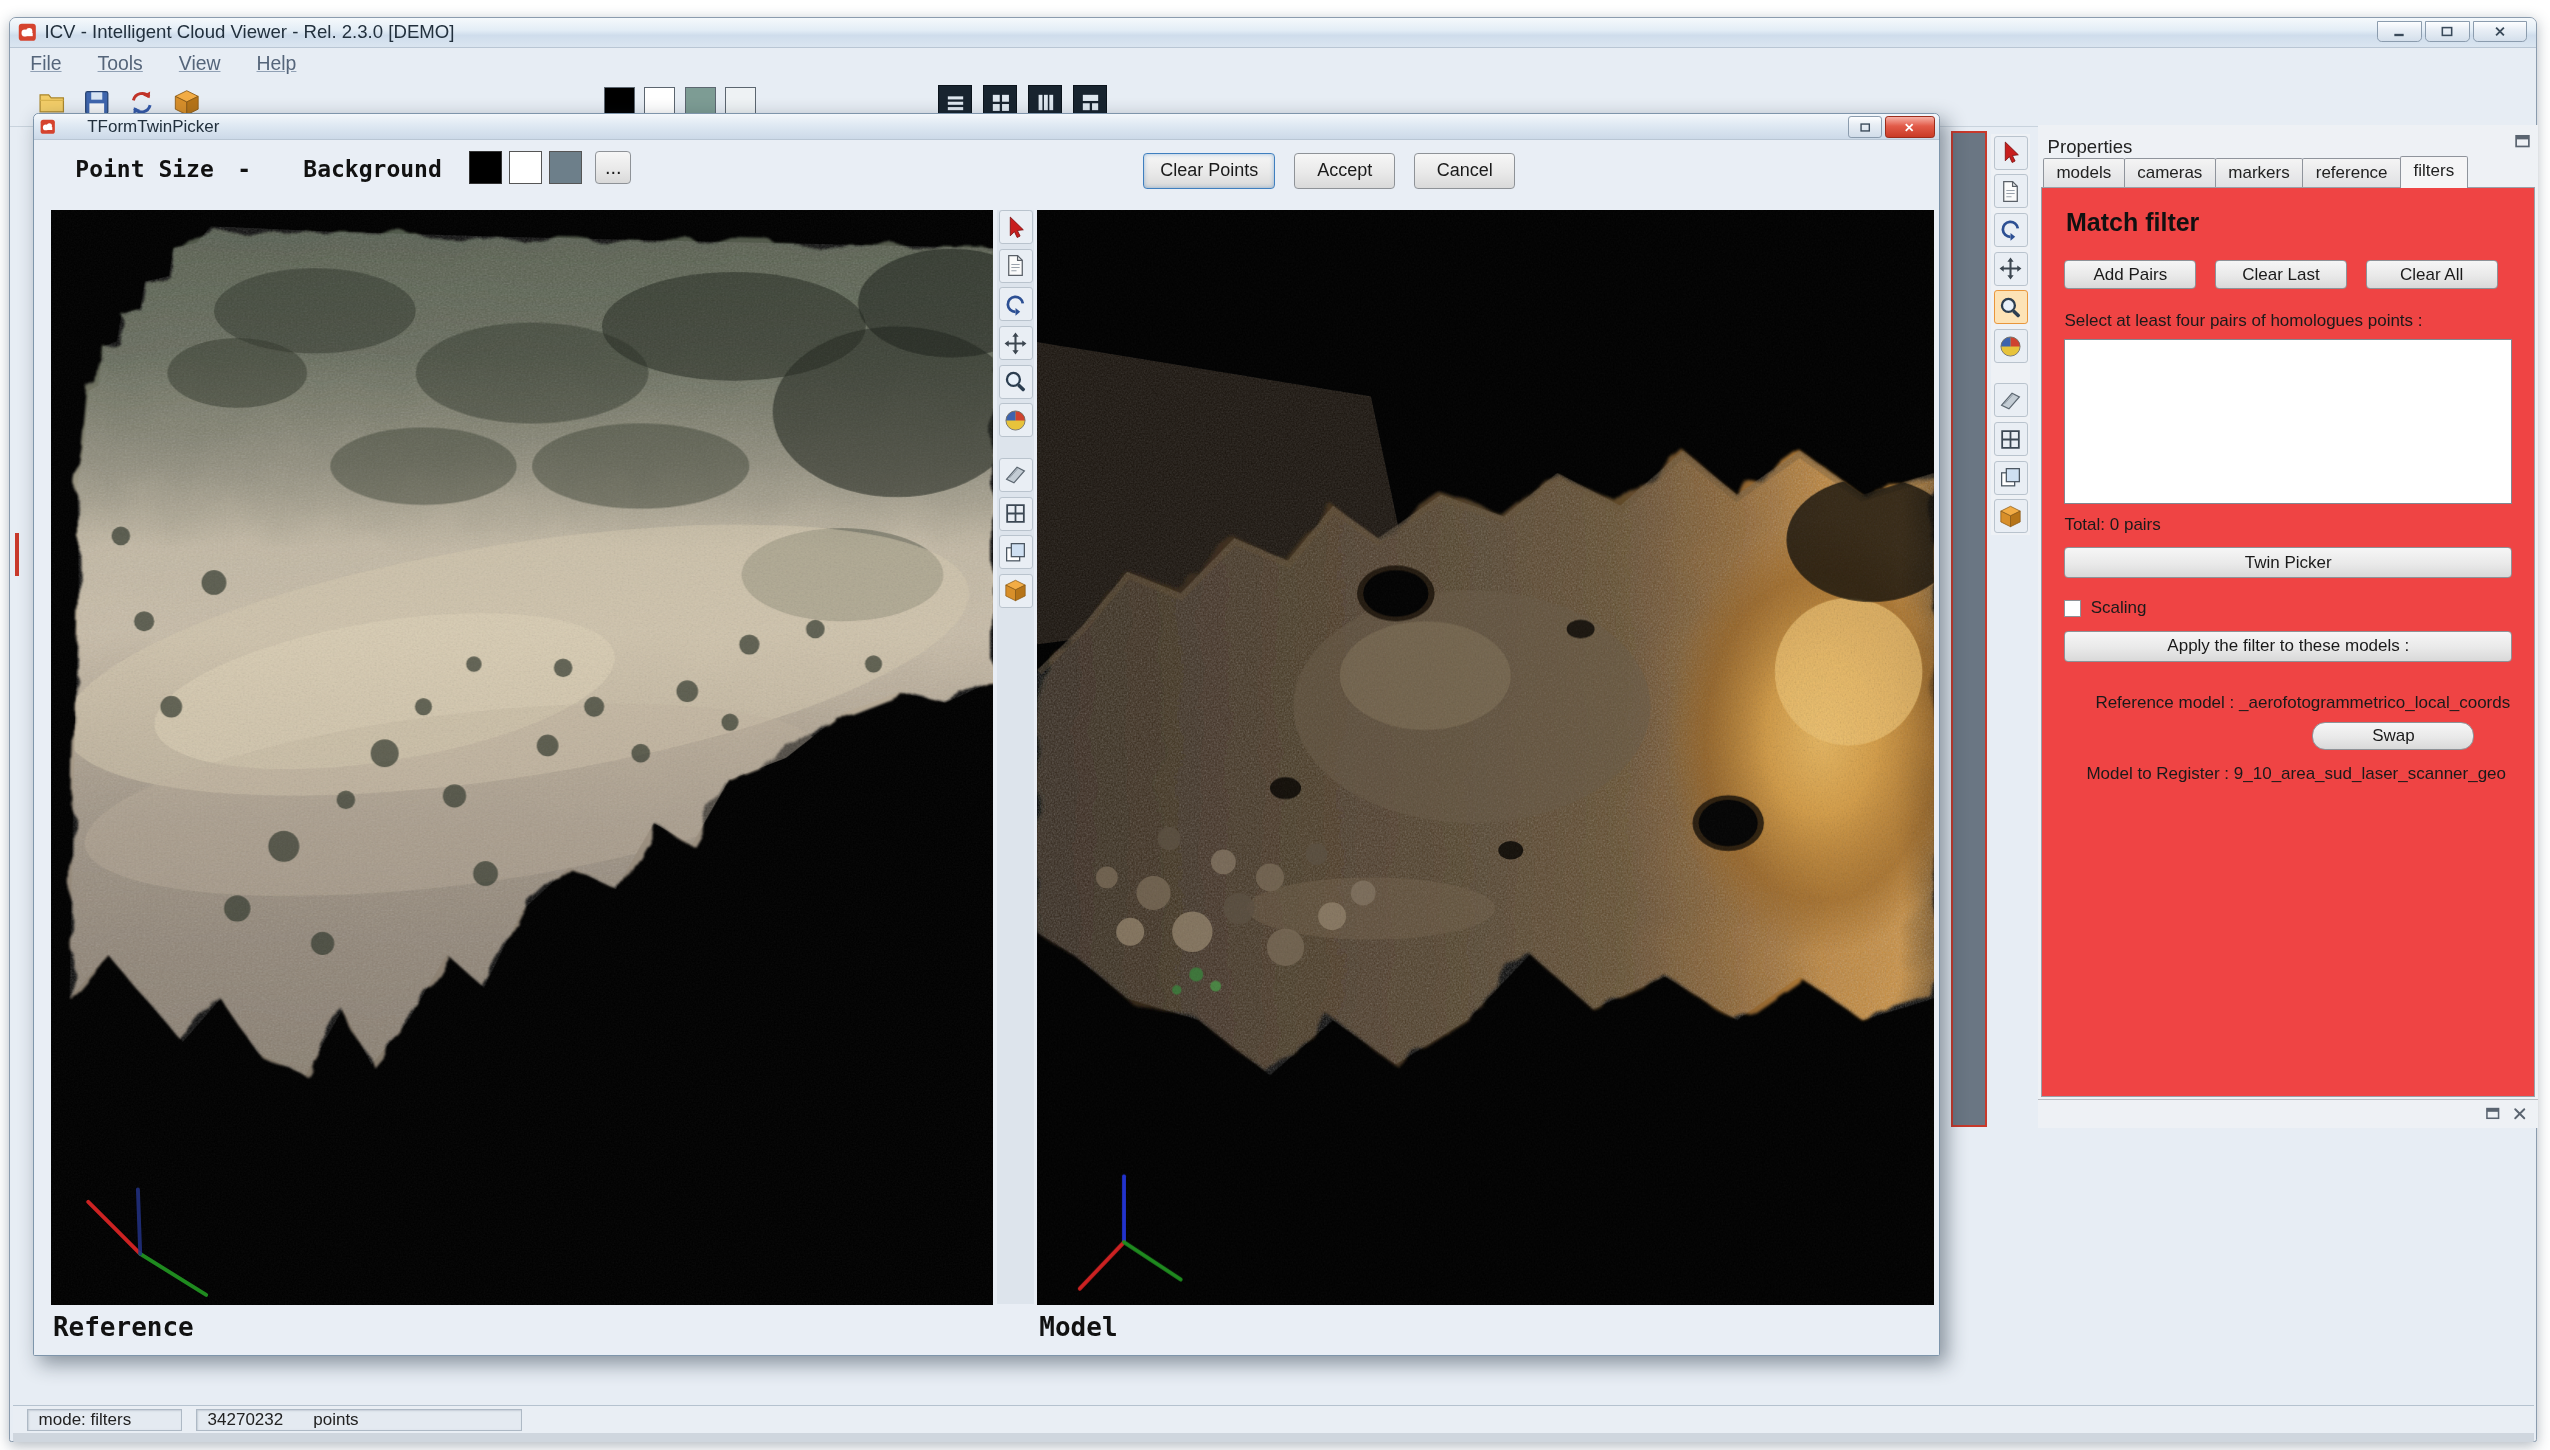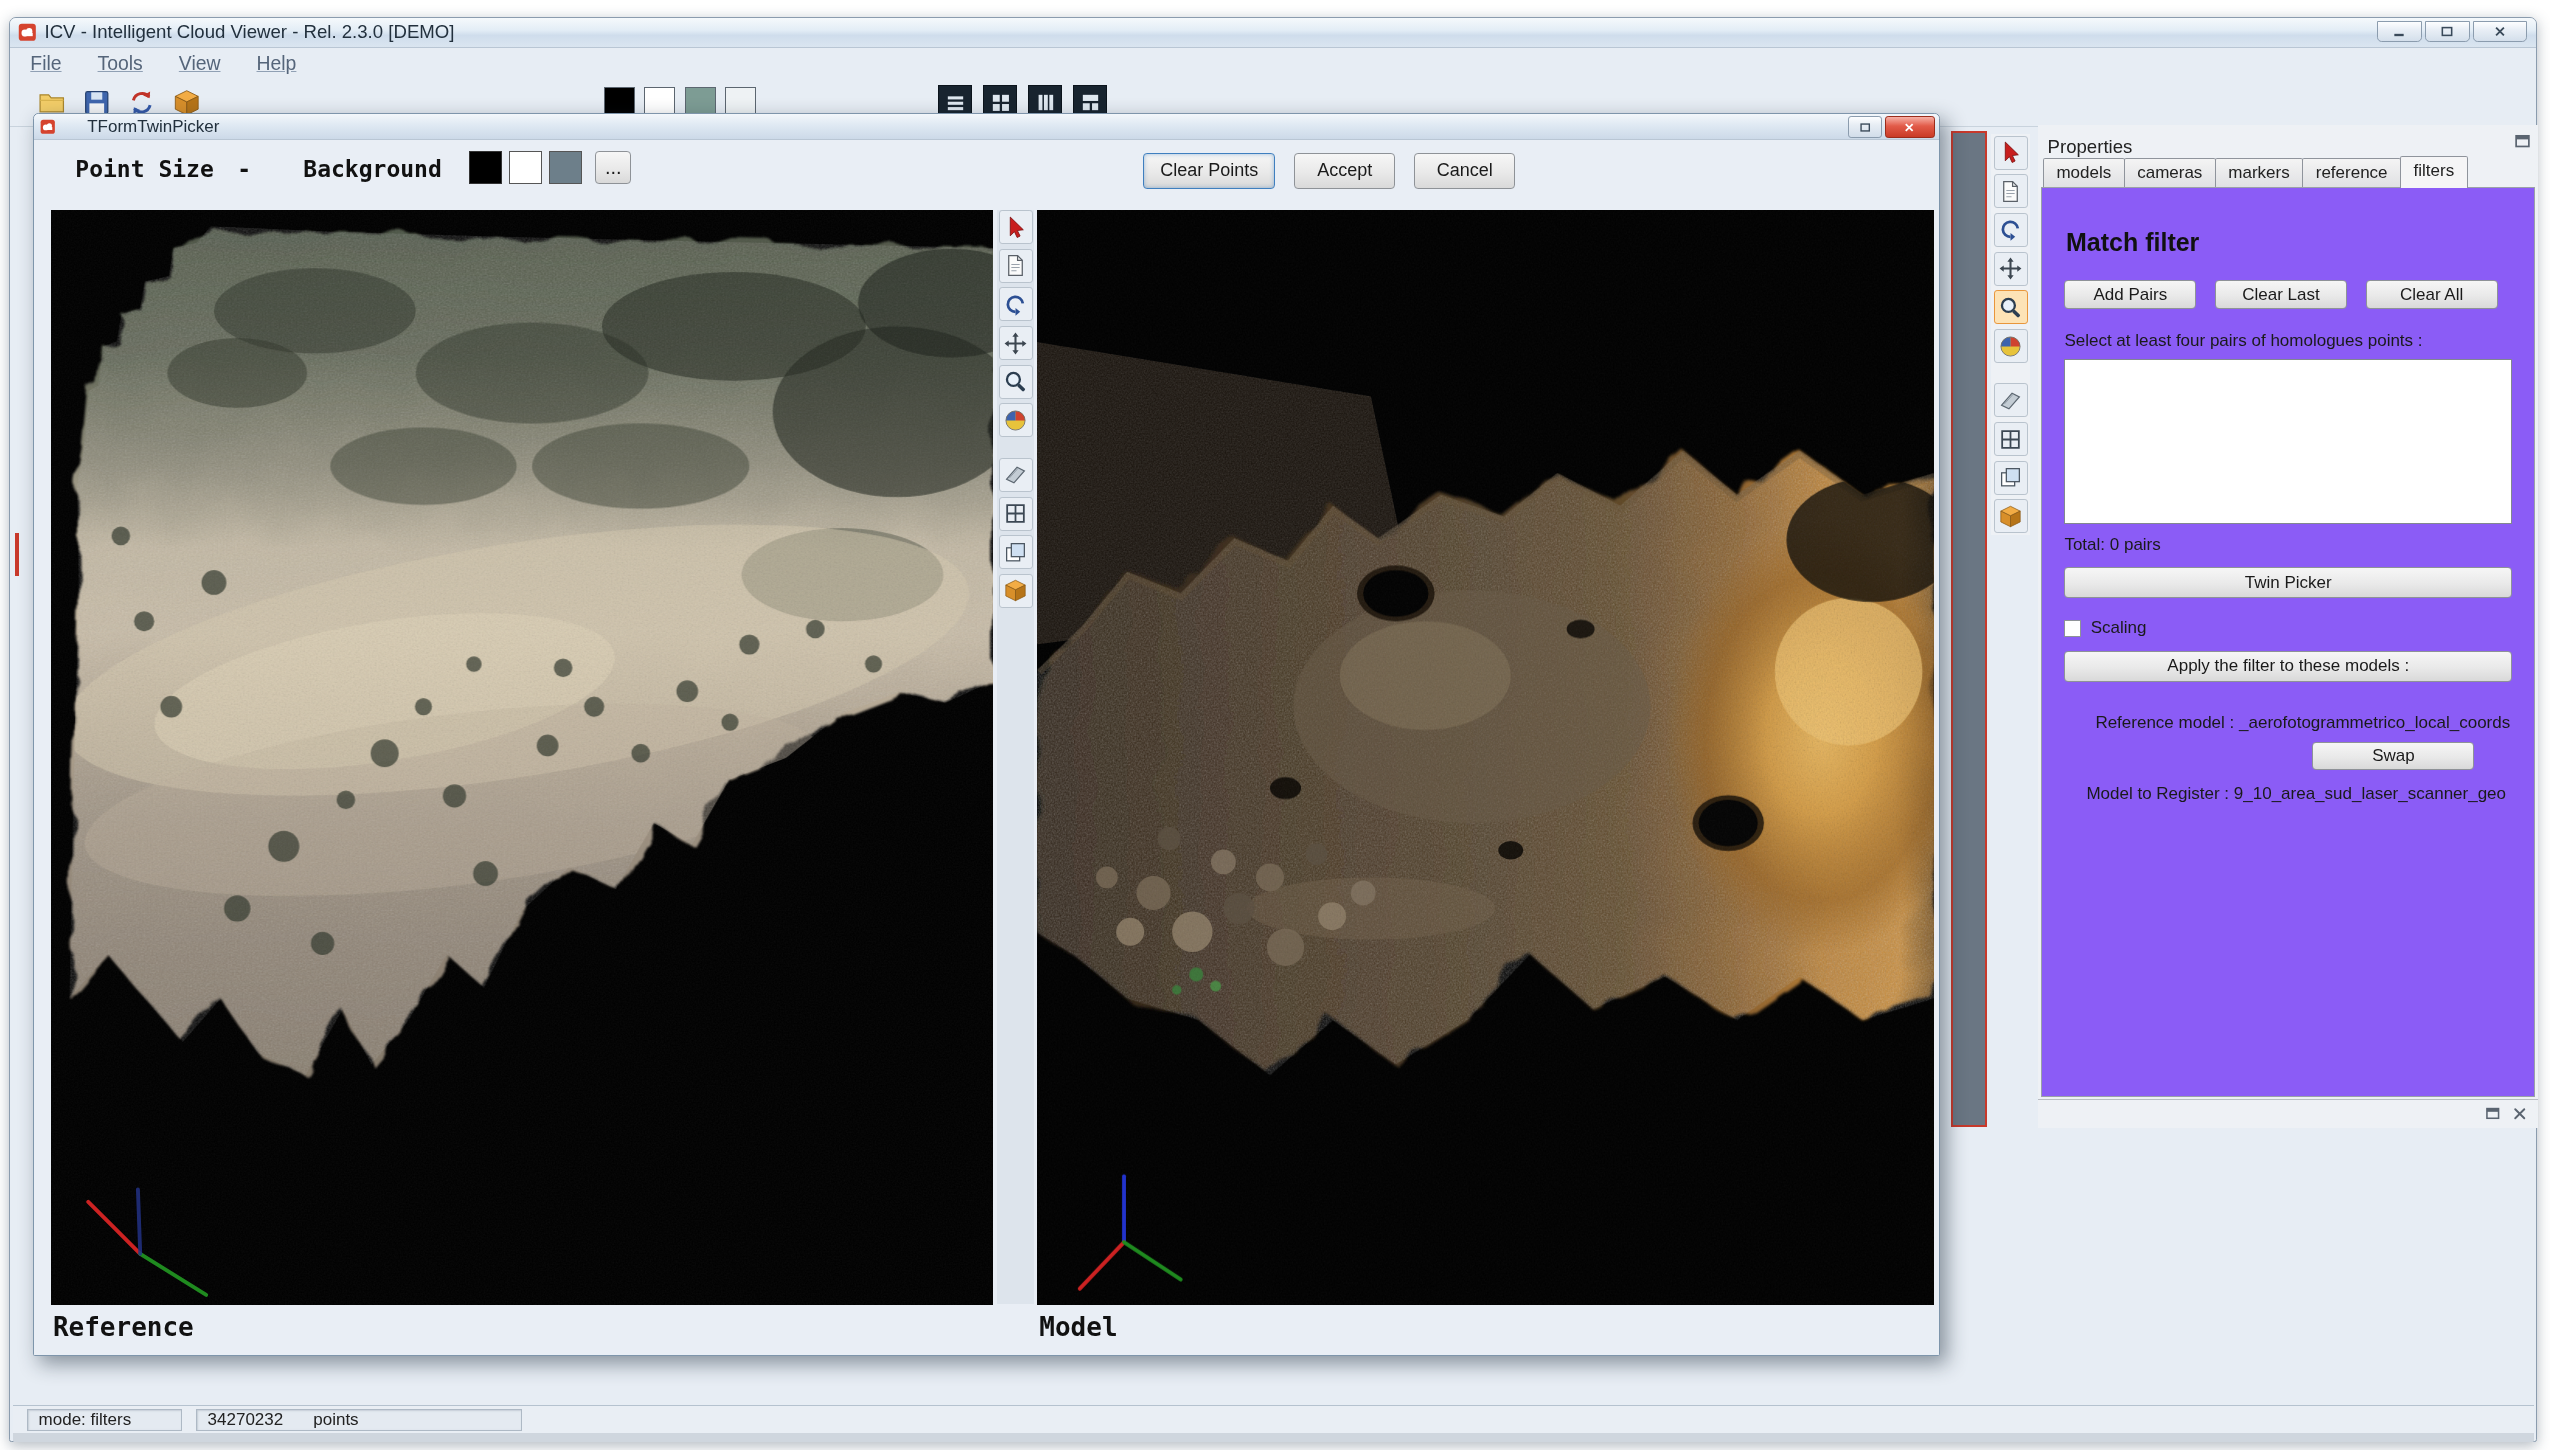--- a/index.html
+++ b/index.html
@@ -50,38 +50,38 @@
 
   
   .properties { position:absolute; left:2028px; top:107px; width:500px; height:1003px; background:#eef1f5; }
   .p-header { position:absolute; left:0; top:0; right:0; height:33px; display:flex; align-items:flex-end; }
   .p-header-title { font-size:18.6px; color:#222; margin-left:9.3px; }
   .pin-icon { position:absolute; right:7.8px; top:7.8px; width:17px; height:17px; }
   .p-tabs { position:absolute; left:4.7px; top:34px; right:1.6px; height:29px; display:flex; align-items:flex-end; }
   .tab { font-size:17px; color:#222; padding:3.9px 12.4px 4.7px 12.4px; border:0.8px solid #8f949c; border-bottom:none;
     background:linear-gradient(#f4f4f4,#dfe0e3); margin-right:-0.8px; border-radius:2.3px 2.3px 0 0; }
   .tab.active { background:#f5f5f6; padding-bottom:7px; position:relative; z-index:2; }
-  .p-content { position:absolute; left:3.1px; right:3.1px; top:62px; bottom:31px; background:#8b5cf6;
-    border:0.8px solid #9aa0a8; padding:32px 22px; overflow:hidden; }
+  .p-content { position:absolute; left:3.1px; right:3.1px; top:62px; bottom:31px; background:#ef4444;
+    border:0.8px solid #9aa0a8; padding:12px 22px; overflow:hidden; }
   .match-title { font-size:25px; font-weight:bold; color:#111; margin:7.8px 0 23px 1.6px; }
   .pair-btn-row { display:flex; gap:18.6px; }
   .btn { height:29.5px; border:0.8px solid #8e9297; border-radius:3.9px; font-size:17px; color:#1a1a1a;
     background:linear-gradient(#f6f6f6,#e9e9e9 55%,#d9d9d9); display:flex; align-items:center; justify-content:center; }
   .btn.w170 { width:132px; }
   .hint { font-size:17px; color:#1a1a1a; margin-top:22px; }
   .listbox { margin-top:7.8px; height:165px; background:#fff; border:0.8px solid #828790; }
   .total { font-size:17px; color:#1a1a1a; margin-top:11px; }
   .btn.wide { width:100%; margin-top:12.4px; height:31px; }
   .scal-row { display:flex; align-items:center; gap:9.3px; margin-top:20px; }
   .checkbox { width:17px; height:17px; background:#fff; border:0.8px solid #8e9297; }
   .scal-label { font-size:17px; color:#1a1a1a; }
   .ref-line, .reg-line { font-size:17px; color:#1a1a1a; margin-top:31px; padding-left:31px; }
   .reg-line { margin-top:14px; padding-left:22px; }
   .swap-row { margin-top:9.3px; padding-left:248px; }
-  .btn.swap { width:162px; height:28px; }
+  .btn.swap { width:162px; height:28px;border-radius:13px; }
   .p-dockbar { position:absolute; left:0; right:0; bottom:0; height:29.5px; border-top:0.8px solid #b8bcc2;
     display:flex; align-items:center; justify-content:flex-end; gap:11px; padding-right:11px; background:#eef1f5; }
   .dock-ic { width:15.5px; height:15.5px; }
 
   
   .picker { position:absolute; left:23px; top:95px; width:1907px; height:1243px;
     background:#e9eef5; border:1.6px solid #7e95ab; border-radius:5.4px 5.4px 1.6px 1.6px;
     box-shadow:6.2px 7.8px 20px rgba(20,35,50,.45); z-index:30; }
   .c-titlebar { position:absolute; left:0; top:0; right:0; height:26px;
     background:linear-gradient(180deg,#f3f7fb,#dfe9f3 45%,#ccd9e8); border-radius:4.7px 4.7px 0 0;

